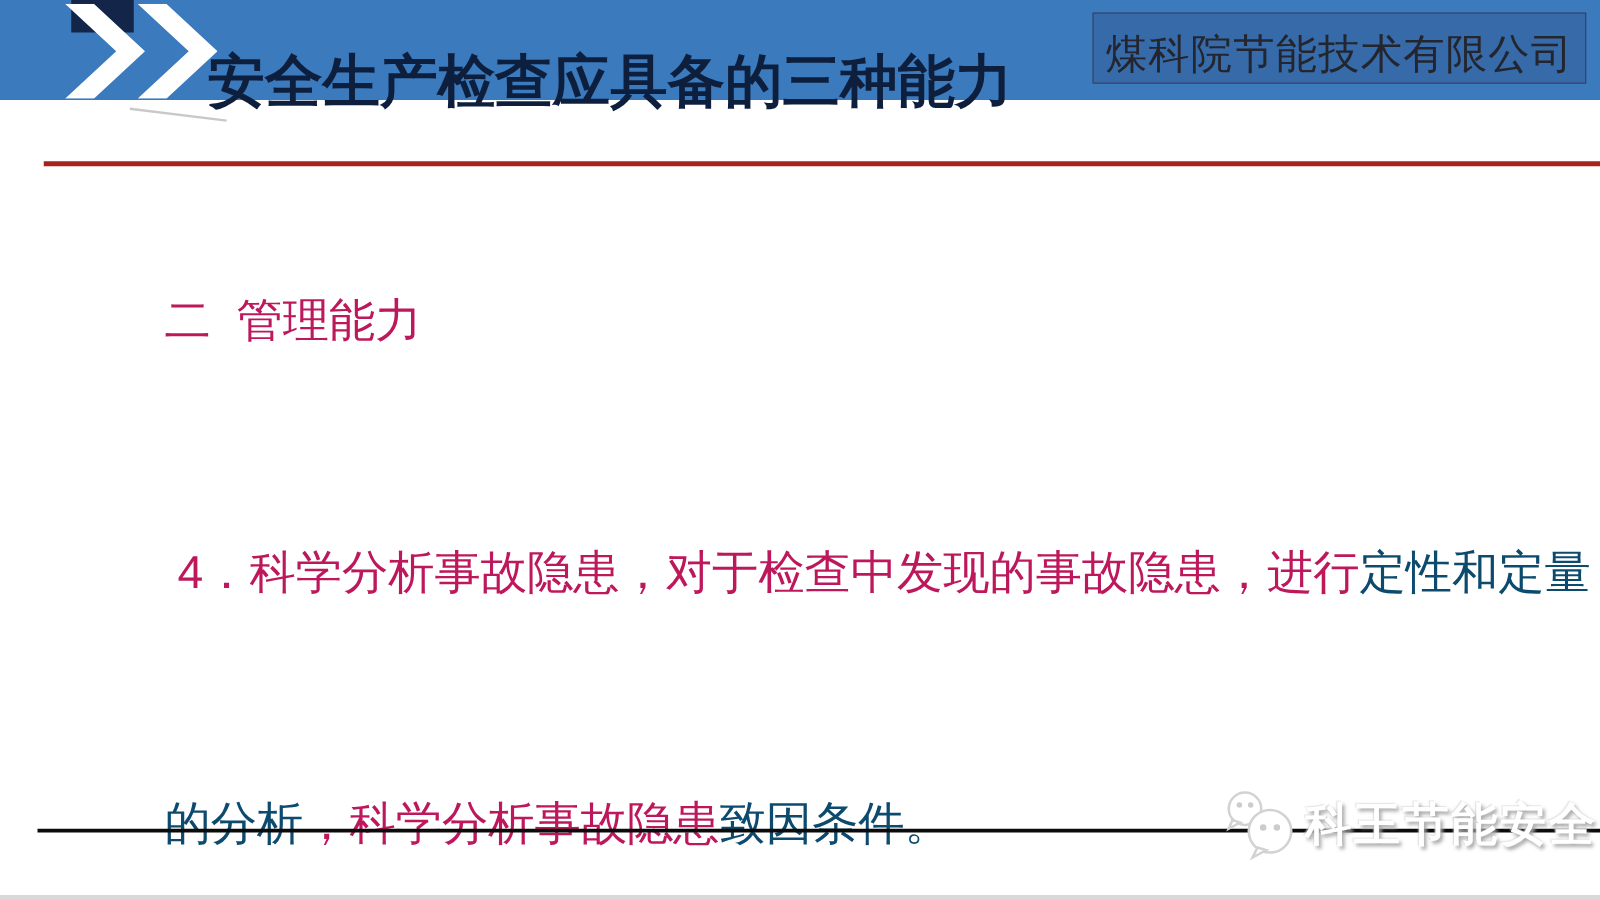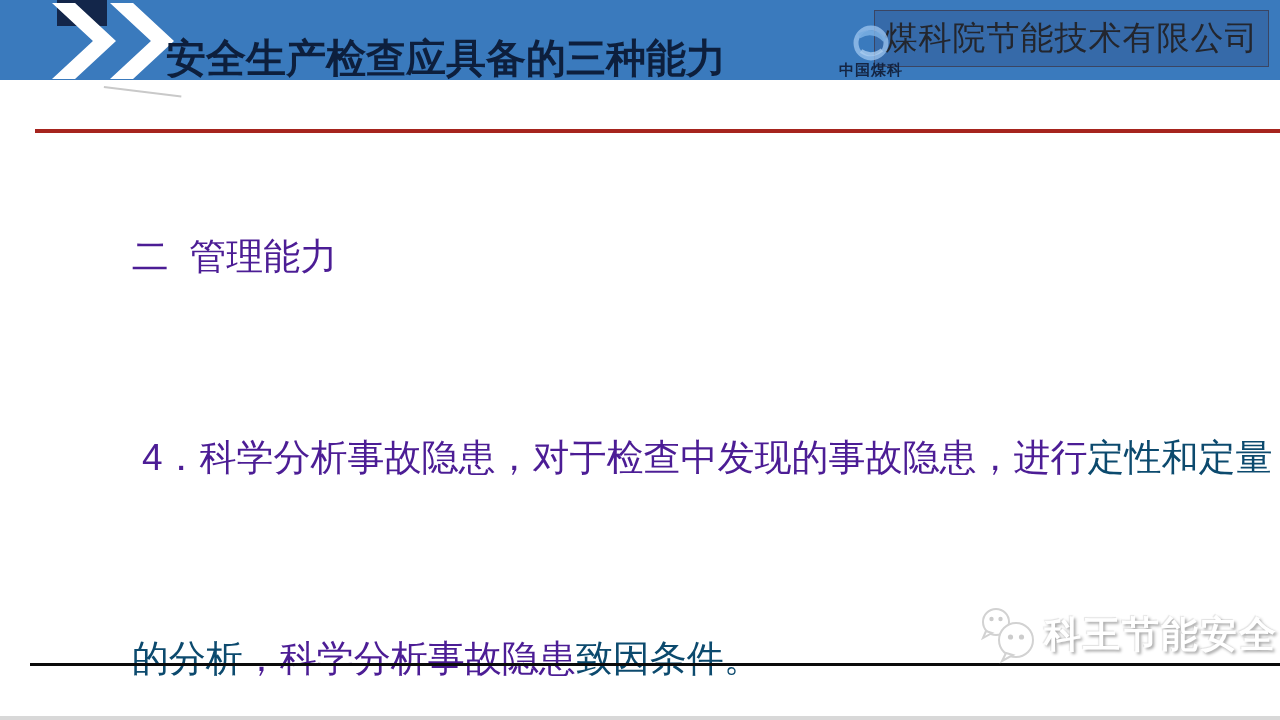--- a/index.html
+++ b/index.html
@@ -17,39 +17,39 @@
   }
   .chev.c1{left:52px}
   .chev.c2{left:110px}
   .chev-tail{
     position:absolute;left:104px;top:86px;width:78px;height:0;
     border-bottom:2px solid #c9c9c9;transform:rotate(7deg);transform-origin:left top;z-index:0;
   }
   .company{
     position:absolute;left:874px;top:10px;width:393px;height:55px;z-index:2;
     background:rgba(43,58,112,0.25);border:1px solid #3a4563;
-    display:flex;align-items:center;justify-content:center;
+    display:flex;align-items:flex-end;justify-content:center;
     font-size:33px;color:#23262e;letter-spacing:1px;white-space:nowrap;
   }
   .logo{position:absolute;left:824px;top:24px;width:94px;height:60px;z-index:3;opacity:.9;text-align:center;}
   .logo-text{font-size:15px;font-weight:bold;color:#101c36;letter-spacing:1px;margin-top:-7px;}
   .title{
     position:absolute;left:166px;top:4px;z-index:4;white-space:nowrap;
     font-family:"Liberation Serif",serif;font-weight:bold;
-    font-size:40px;color:#0d1f3d;letter-spacing:0;
+    font-size:46px;color:#0d1f3d;letter-spacing:0;
   }
   .redline{position:absolute;left:35px;top:129px;width:1245px;height:4px;background:#a6241e;z-index:1;}
   
   .content{position:absolute;left:70px;top:156px;z-index:1;font-size:37px;line-height:67px;color:#151515;}
   .bodyline{white-space:pre;}
-  .bodyline span.black{color:#4c1d95;}
+  .bodyline span.black{color:#be185d;}
   .bodyline span.red{color:#0c4a6e;}
   
   .blackline{position:absolute;left:30px;top:663px;width:1250px;height:3px;background:#0b0b0b;z-index:1;}
-  .wm{position:absolute;left:972px;top:604px;z-index:5;display:flex;align-items:center;}
+  .wm{position:absolute;left:972px;top:629px;z-index:5;display:flex;align-items:center;}
   .wm-icon{width:72px;height:62px;}
   .wm-text{
     font-size:37px;font-weight:bold;color:#ffffff;letter-spacing:2px;white-space:nowrap;
     text-shadow:2px 2px 3px rgba(165,165,165,.95),-1px -1px 1px rgba(210,210,210,.6);
   }
 </style>
 </head>
 <body>
 
 <div class="slide">
@@ -57,28 +57,20 @@
   <div class="topbar"></div>
   <div class="chev-tail"></div>
   <div class="navy-sq"></div>
   <div class="chev c1"></div>
   <div class="chev c2"></div>
 
   <div class="company">
     <span>煤科院节能技术有限公司</span>
   </div>
 
-  <div class="logo">
-    <svg class="logo-swirl" width="44" height="40" viewBox="0 0 44 40">
-      <circle cx="22" cy="19" r="15" fill="none" stroke="#9cc4ef" stroke-width="5" opacity="0.85"></circle>
-      <path d="M10 12 Q 24 4 36 16" fill="none" stroke="#7eb2e6" stroke-width="5" opacity="0.9"></path>
-      <path d="M12 27 Q 22 34 33 26" fill="none" stroke="#b7d6f5" stroke-width="4" opacity="0.8"></path>
-    </svg>
-    <div class="logo-text">中国煤科</div>
-  </div>
 
   <h1 class="title">安全生产检查应具备的三种能力</h1>
 
   <div class="redline"></div>
 
   <div class="content">
     <div class="bodyline">
       <span class="black">二  管理能力</span>
     </div>
     <div class="bodyline">

